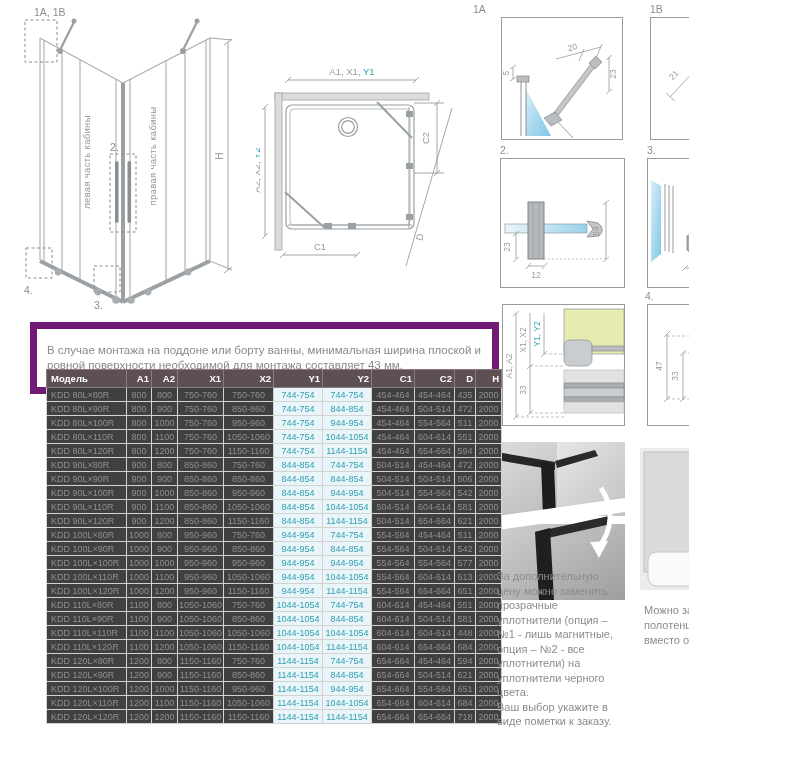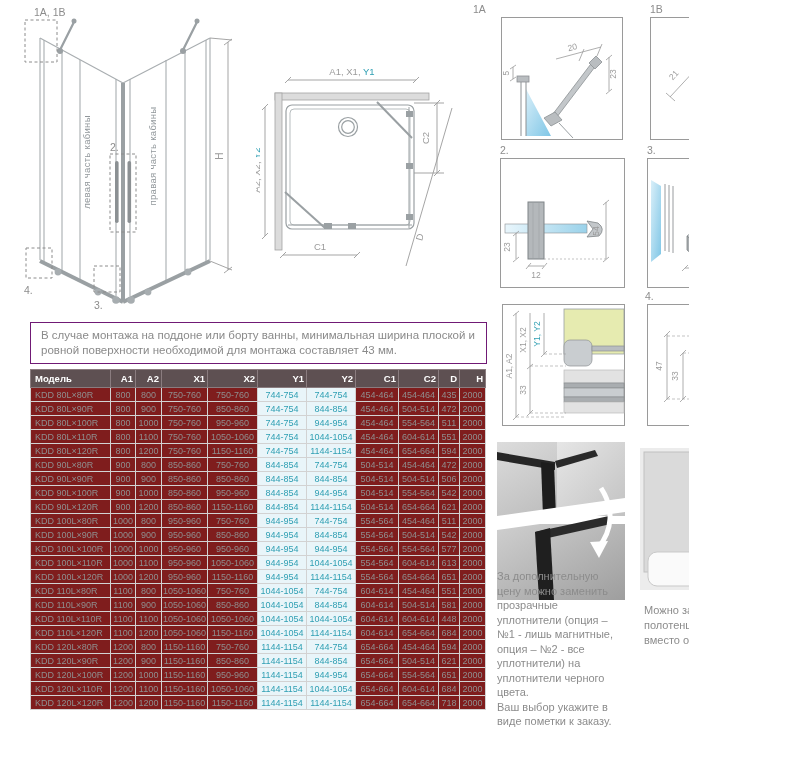--- a/index.html
+++ b/index.html
@@ -4,24 +4,24 @@
 <style>
   html,body{margin:0;padding:0;background:#fff;}
   .page{position:relative;width:689px;height:783px;background:#fff;overflow:hidden;
         font-family:"Liberation Sans",sans-serif;}
   .abs{position:absolute;}
   svg text{font-family:"Liberation Sans",sans-serif;}
   .dim{font-size:8.5px;fill:#9b9b9b;}
   .dimteal{fill:#2f9fb3;}
   .plabel{font-size:9.5px;fill:#90969a;letter-spacing:.3px;}
   .reflabel{position:absolute;font-size:10.5px;color:#8c8c8c;}
-  .note{position:absolute;left:30px;top:322px;width:435px;border:1px solid #701a75;
-        padding:5px 10px;font-size:11.5px;color:#8a8a8a;line-height:1.3;background:#fff;}
-  table.spec{position:absolute;left:30px;top:369px;width:455px;border-collapse:collapse;
-        table-layout:fixed;background:#7f1d1d;}
+  .note{position:absolute;left:30px;top:322px;width:435px;border:7px solid #701a75;
+        padding:14px 10px;font-size:11.5px;color:#8a8a8a;line-height:1.3;background:#fff;}
+  table.spec{position:absolute;left:46px;top:369px;width:455px;border-collapse:collapse;
+        table-layout:fixed;background:#404040;}
   table.spec th{background:#5e5052;color:#fff;font-size:9.5px;font-weight:bold;
         border:1px solid #8a7c7f;height:17px;padding:0 2px;text-align:right;}
   table.spec td{border:1px solid #d2d2d2;font-size:9px;color:#8f8f8f;text-align:center;
         height:13px;padding:0 1px;white-space:nowrap;overflow:hidden;}
   table.spec td.model, table.spec th.model{text-align:left;padding-left:4px;}
   table.spec td.hl{background:#e9f5f9;color:#2f9fb3;text-align:center;}
   .fn{position:absolute;font-size:11px;color:#8c8c8c;line-height:1.32;}
   .fn p{margin:0;}
   .fn sup{font-size:7.5px;}
 </style>
@@ -509,20 +509,33 @@
           <td>850-860</td>
           <td>950-960</td>
           <td class="hl">844-854</td>
           <td class="hl">944-954</td>
           <td>504-514</td>
           <td>554-564</td>
           <td>542</td>
           <td>2000</td>
         </tr>
         <tr>
+          <td class="model">KDD 90L×110R</td>
+          <td>900</td>
+          <td>1100</td>
+          <td>850-860</td>
+          <td>1050-1060</td>
+          <td class="hl">844-854</td>
+          <td class="hl">1044-1054</td>
+          <td>504-514</td>
+          <td>604-614</td>
+          <td>581</td>
+          <td>2000</td>
+        </tr>
+        <tr>
           <td class="model">KDD 90L×120R</td>
           <td>900</td>
           <td>1200</td>
           <td>850-860</td>
           <td>1150-1160</td>
           <td class="hl">844-854</td>
           <td class="hl">1144-1154</td>
           <td>504-514</td>
           <td>654-664</td>
           <td>621</td>

